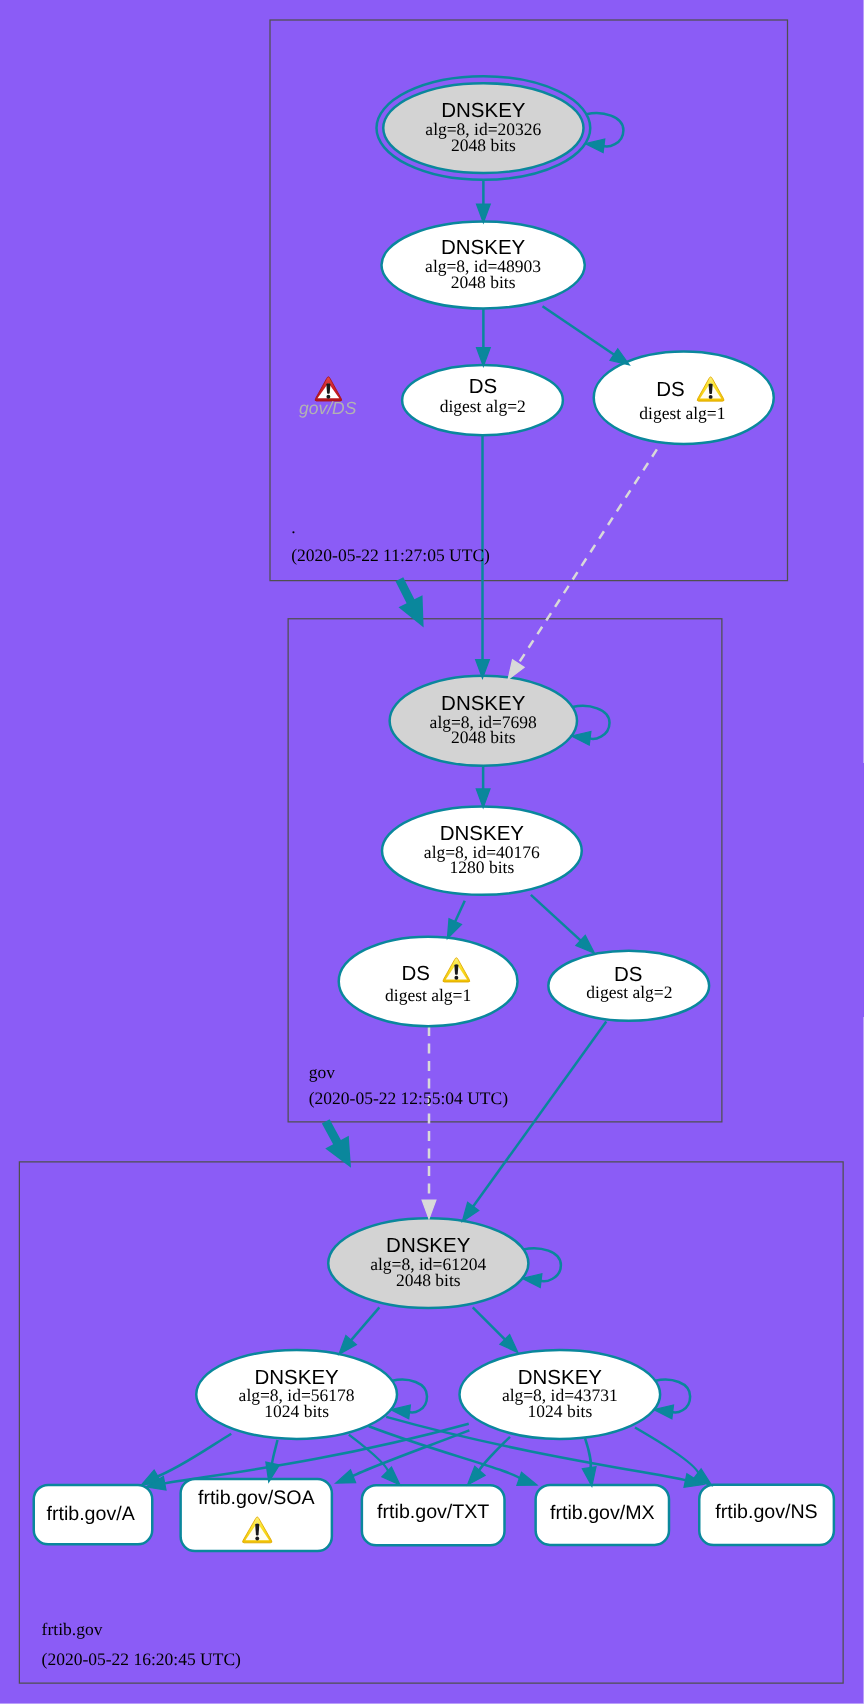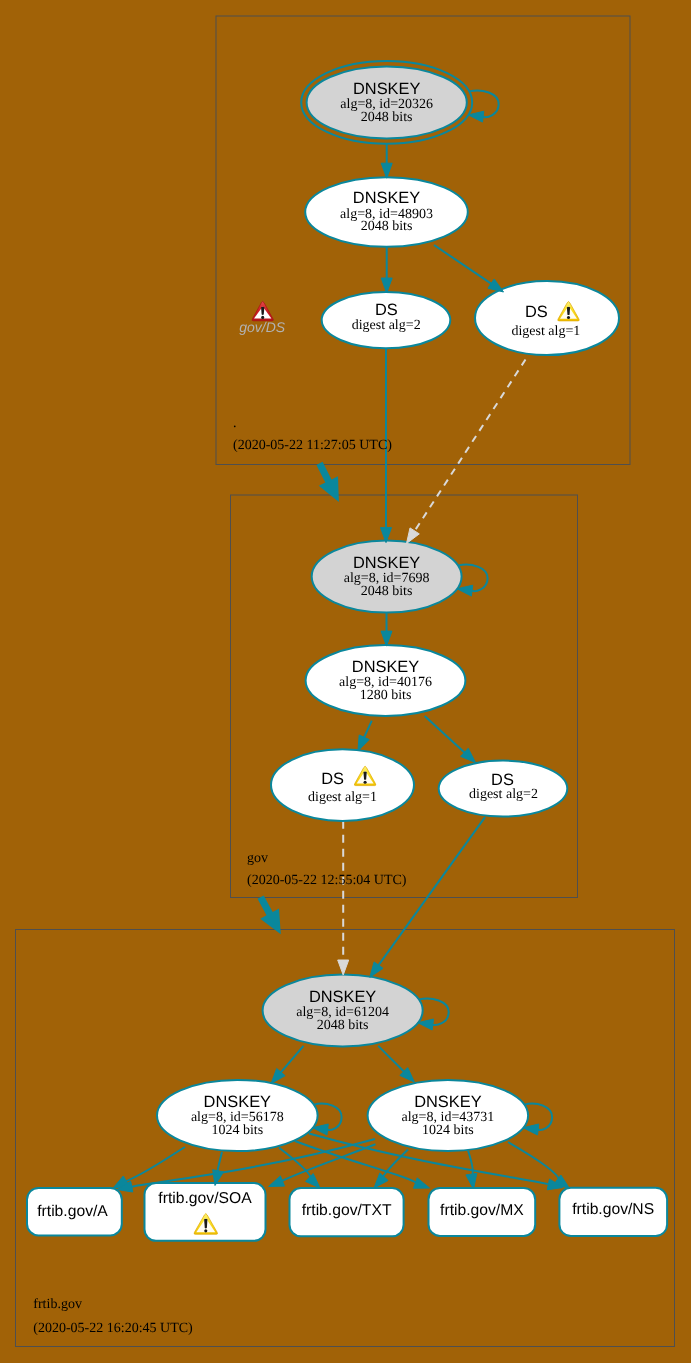--- a/index.html
+++ b/index.html
@@ -1,18 +1,18 @@
 <!DOCTYPE html>
 <html><head>
 <meta charset="utf-8">
 <title>DNSSEC authentication chain</title>
 <style>
   html, body { margin:0; padding:0; background:#ffffff; }
   * { -webkit-font-smoothing:antialiased; text-rendering:geometricPrecision; }
-  #page { position:relative; width:691px; height:1363px; background:#a16207; overflow:hidden; }
+  #page { position:relative; width:691px; height:1363px; background:#8b5cf6; overflow:hidden; }
   svg#chain { display:block; width:691px; height:1363px; }
   .node-title  { font-family:"Liberation Sans", sans-serif; font-size:16.4px; fill:#000000; }
   .rr-title    { font-family:"Liberation Sans", sans-serif; font-size:15.7px; fill:#000000; }
   .node-sub    { font-family:"Liberation Serif", serif; font-size:14px; fill:#000000; }
   .zone-label  { font-family:"Liberation Serif", serif; font-size:14px; fill:#000000; }
   .err-label   { font-family:"Liberation Sans", sans-serif; font-size:14px; font-style:italic; fill:#b2b2b2; }
   text { white-space:pre; }
 </style>
 </head>
 <body>

